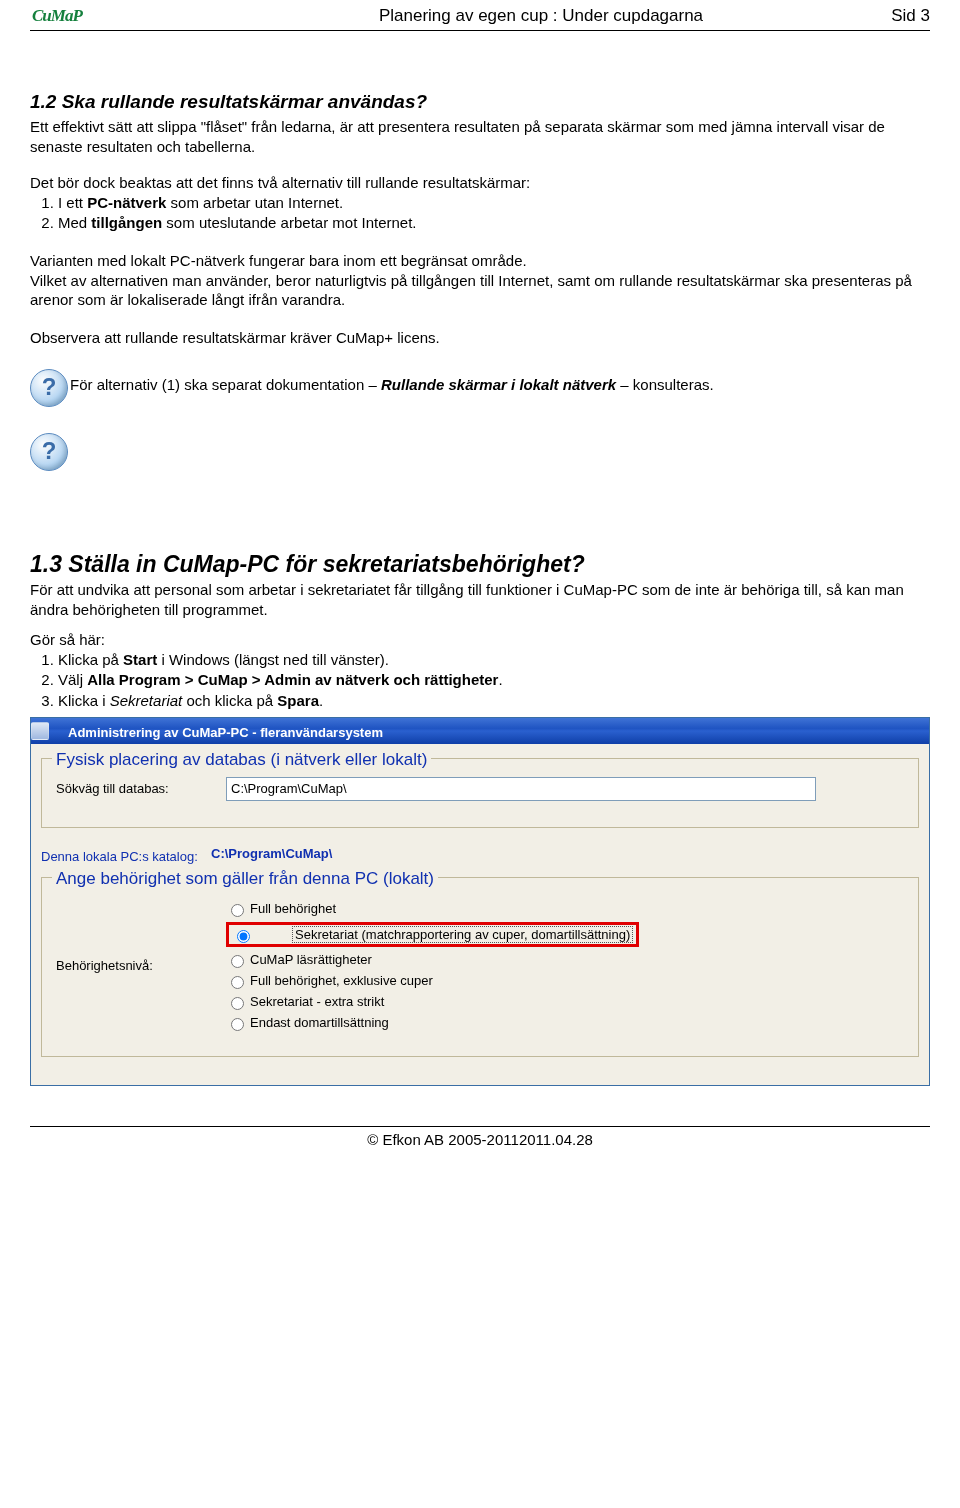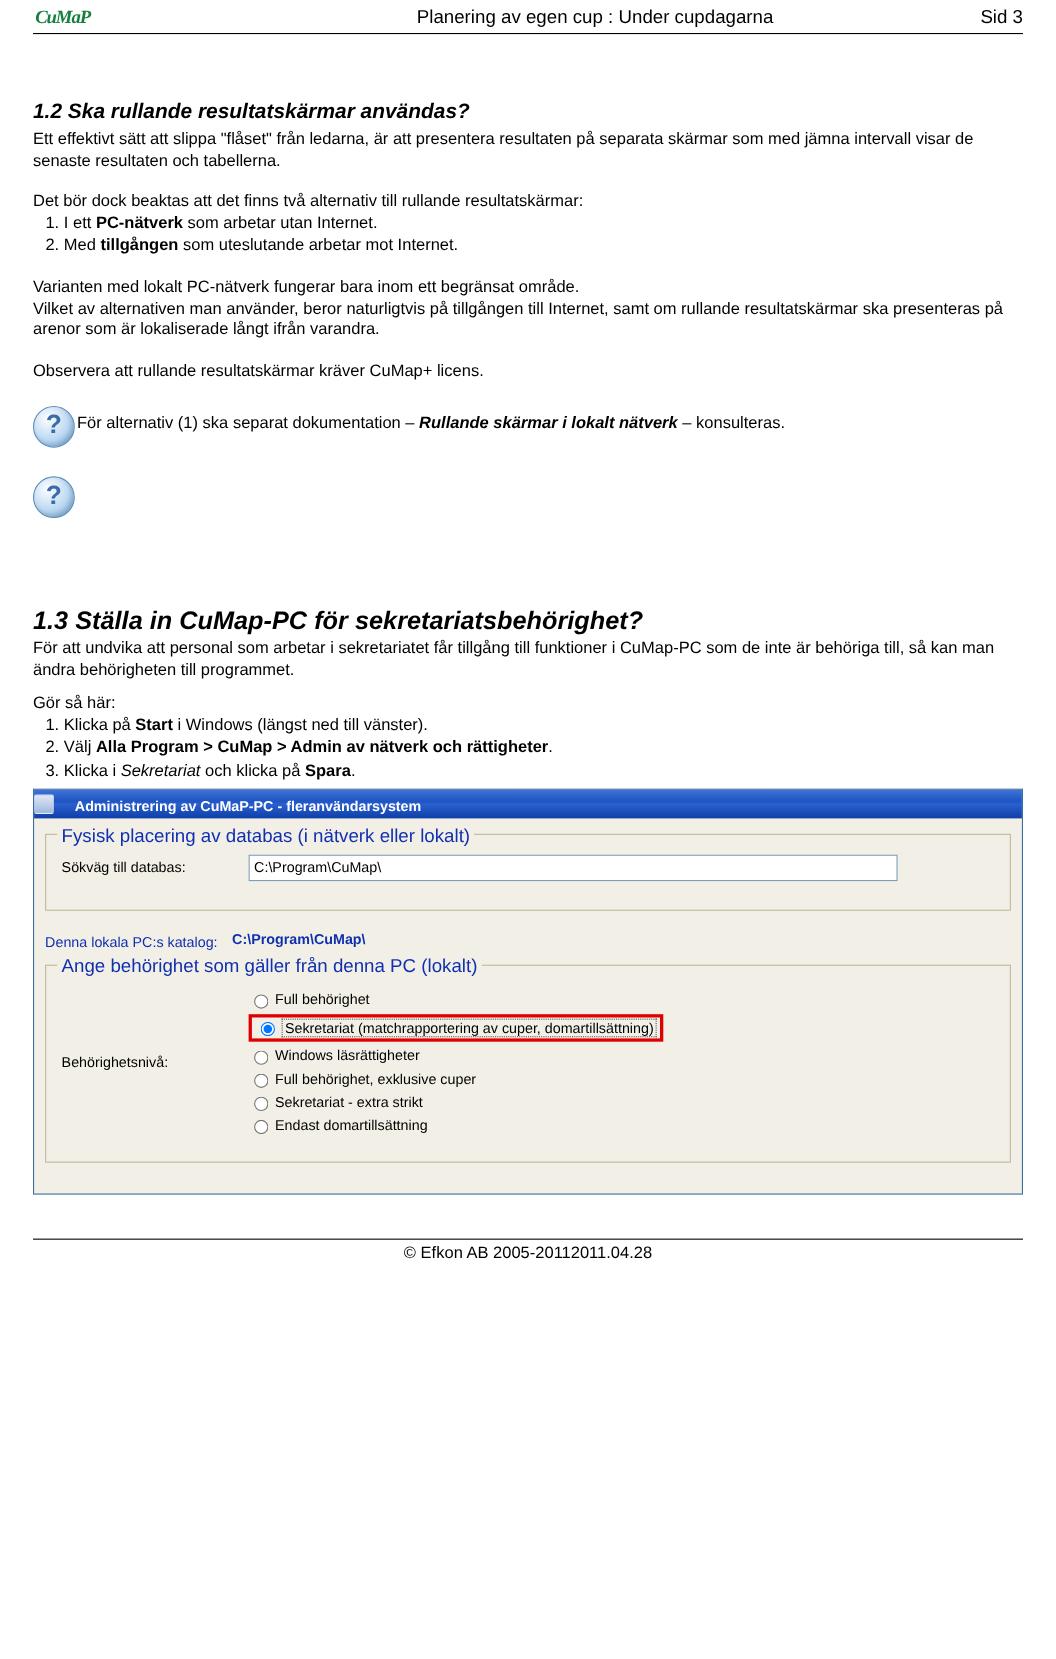--- a/index.html
+++ b/index.html
@@ -114,21 +114,22 @@
     font-size: 13px;
     color: #000;
   }
   .local-path { color: #1030b0; font-weight: bold; margin: 4px 0 10px 0; }
   .radio-row { display: flex; align-items: center; margin: 5px 0 5px 170px; }
   .radio-row input { margin-right: 6px; }
   .highlight-box {
     border: 3px solid #e00000;
     padding: 1px 3px;
     display: inline-flex;
-    align-items: flex-start;
+    align-items: flex-end;
+    gap: 36px;
   }
   .sel-text { border: 1px dotted #555; padding: 0 2px; }
 
   .footer {
     border-top: 1px solid #000;
     margin-top: 40px;
     padding-top: 4px;
     display: flex;
     justify-content: center;
     font-size: 15px;
@@ -218,21 +219,21 @@
               <span>Full behörighet</span>
             </div>
             <div class="radio-row" style="margin-left:0">
               <span class="highlight-box">
                 <input type="radio" name="perm" checked="" style="">
                 <span class="sel-text">Sekretariat (matchrapportering av cuper, domartillsättning)</span>
               </span>
             </div>
             <div class="radio-row" style="margin-left:0">
               <input type="radio" name="perm" style="">
-              <span>Windows läsrättigheter</span>
+              <span>CuMaP läsrättigheter</span>
             </div>
             <div class="radio-row" style="margin-left:0">
               <input type="radio" name="perm" style="">
               <span>Full behörighet, exklusive cuper</span>
             </div>
             <div class="radio-row" style="margin-left:0">
               <input type="radio" name="perm" style="">
               <span>Sekretariat - extra strikt</span>
             </div>
             <div class="radio-row" style="margin-left:0">

